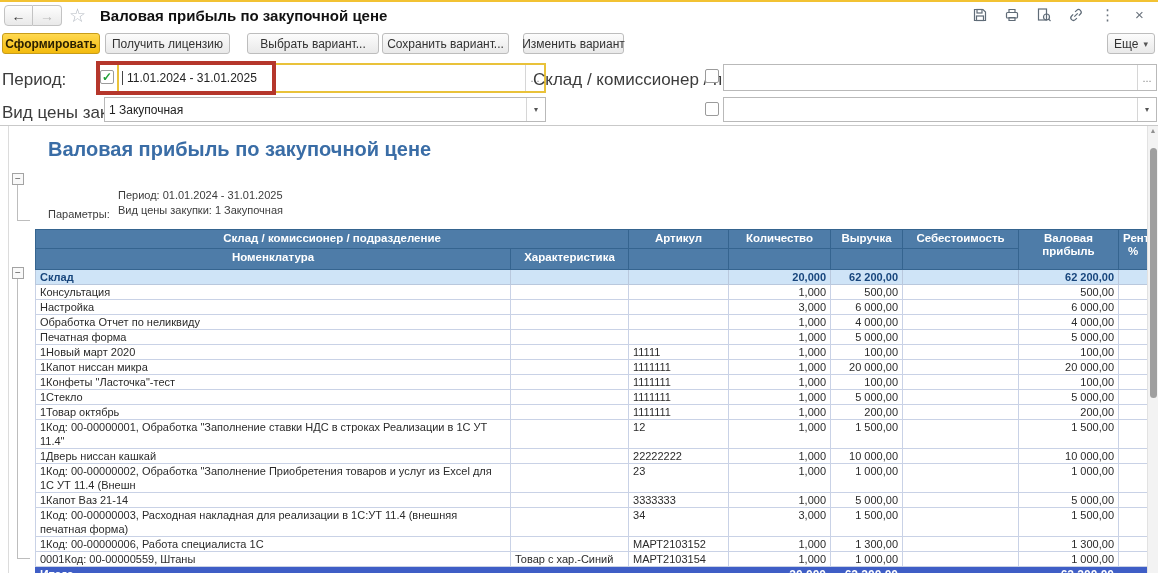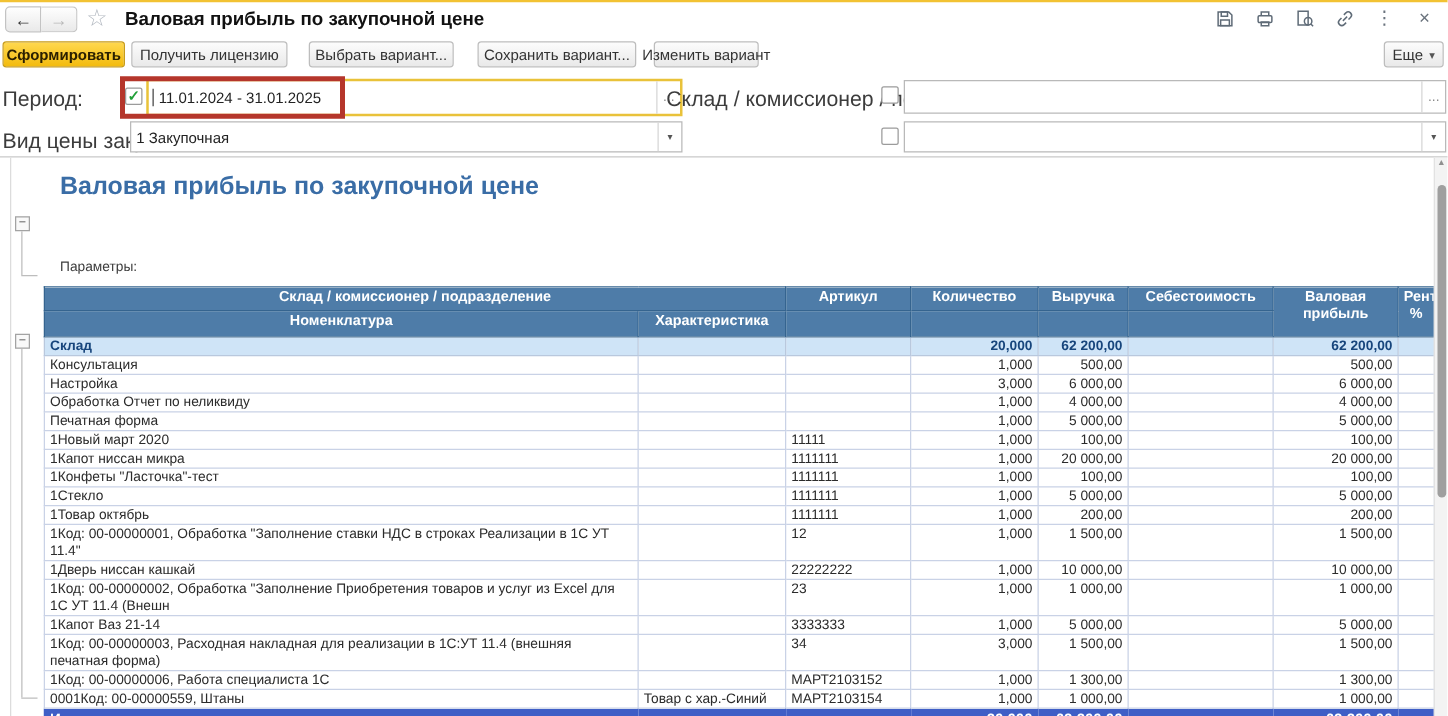--- a/index.html
+++ b/index.html
@@ -147,23 +147,23 @@
         </svg>
     </div>
     <div class="ic txt">⋮</div>
     <div class="ic txt">×</div>
   </div>
 </div>
 
 <div class="toolbar">
   <div class="tbtn primary" style="left:2px; width:98px;">Сформировать</div>
   <div class="tbtn" style="left:105px; width:125px;">Получить лицензию</div>
-  <div class="tbtn" style="left:247px; width:116px;">Выбрать вариант...</div>
+  <div class="tbtn" style="left:247px; width:132px;">Выбрать вариант...</div>
   <div class="tbtn" style="left:382px; width:127px;">Сохранить вариант...</div>
-  <div class="tbtn" style="left:523px; width:84px;">Изменить вариант</div>
+  <div class="tbtn" style="left:523px; width:101px;">Изменить вариант</div>
   <div class="tbtn" style="left:1107px; width:48px;">
     <span>Еще</span>
     <span class="caret">▾</span>
   </div>
 </div>
 
 <div class="filters">
   <div class="flabel" style="left:2px; top:12px;">Период:</div>
   <div class="checkbox" style="left:100px; top:12px;">
       <span>✓</span>
@@ -201,20 +201,24 @@
   <div class="grpbox" style="left:12px; top:47px;">−</div>
   <div class="conn" style="left:17px; top:59px; width:1px; height:35px;"></div>
   <div class="conn" style="left:17px; top:94px; width:13px; height:1px;"></div>
 
   <div class="grpbox" style="left:12px; top:141px;">−</div>
   <div class="conn" style="left:17px; top:153px; width:1px; height:279px;"></div>
   <div class="conn" style="left:17px; top:432px; width:13px; height:1px;"></div>
 
   <div class="rtitle">Валовая прибыль по закупочной цене</div>
   <div class="plabel">Параметры:</div>
+  <div class="pvals">
+    <div>Период: 01.01.2024 - 31.01.2025</div>
+    <div>Вид цены закупки: 1 Закупочная</div>
+  </div>
 
   <table class="rep">
     <colgroup>
       <col style="width:475px">
         <col style="width:118px">
         <col style="width:100px">
         <col style="width:102px">
       <col style="width:72px">
         <col style="width:116px">
         <col style="width:100px">

